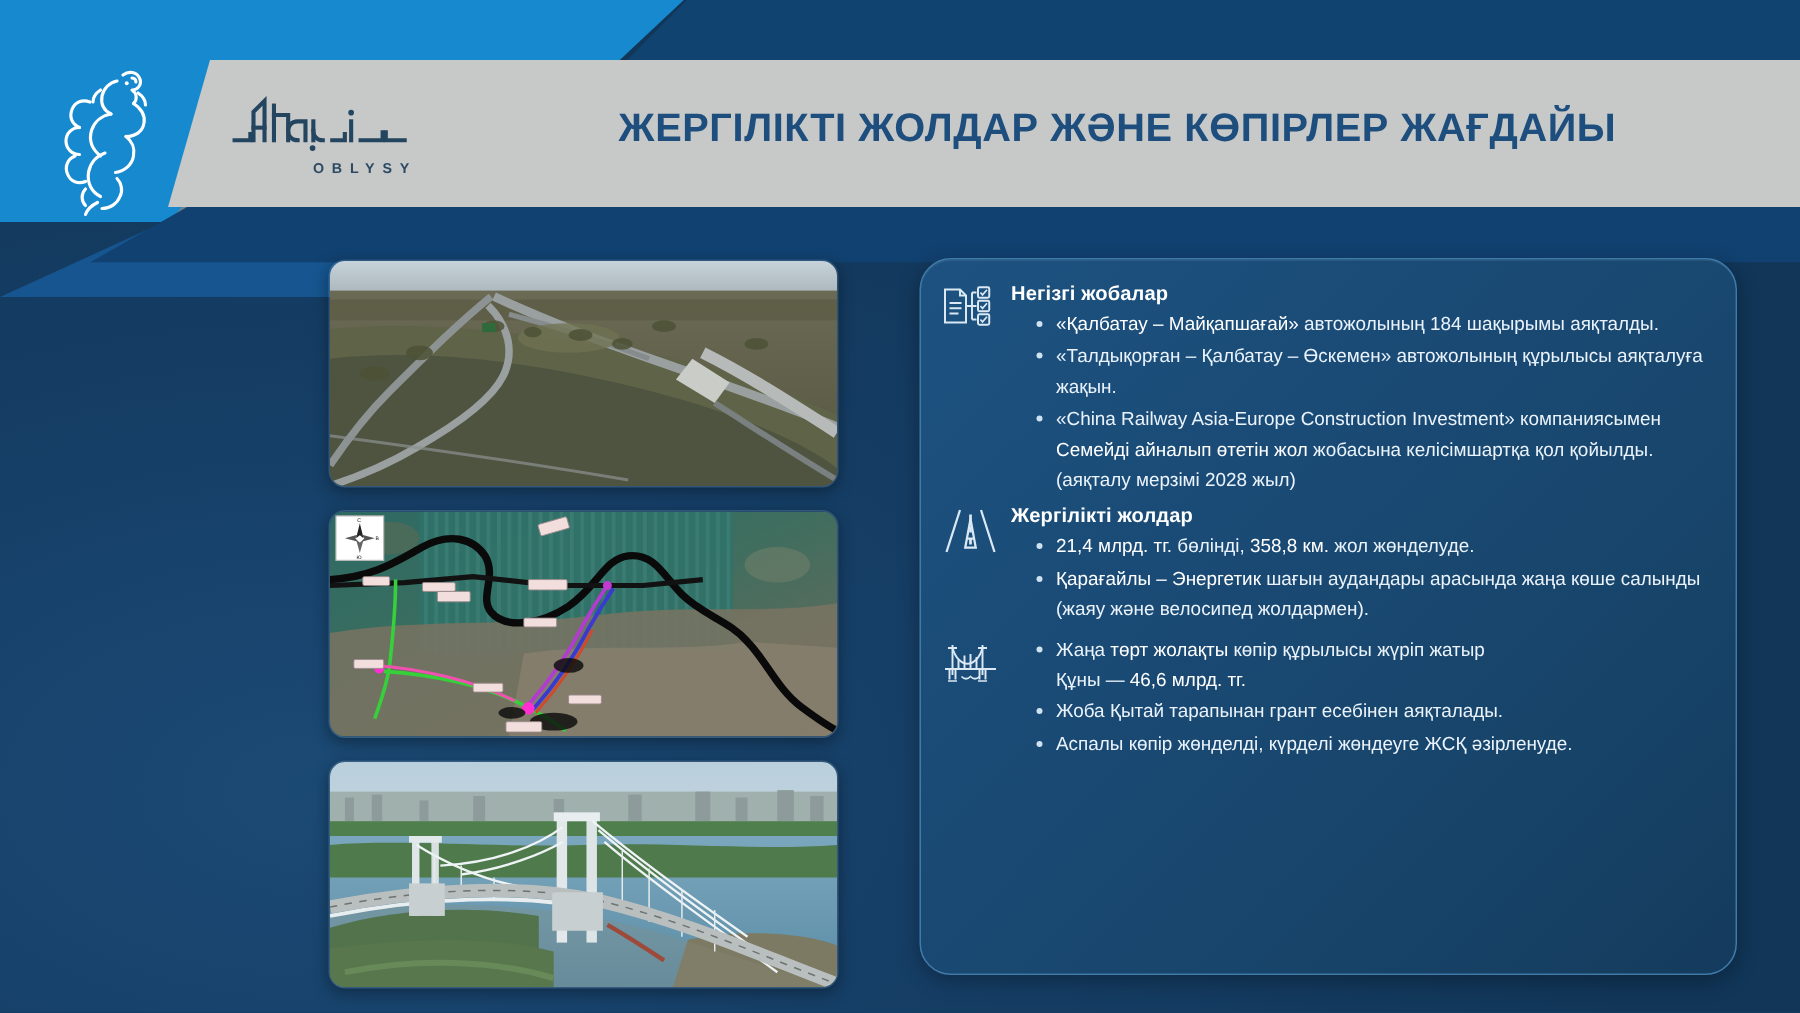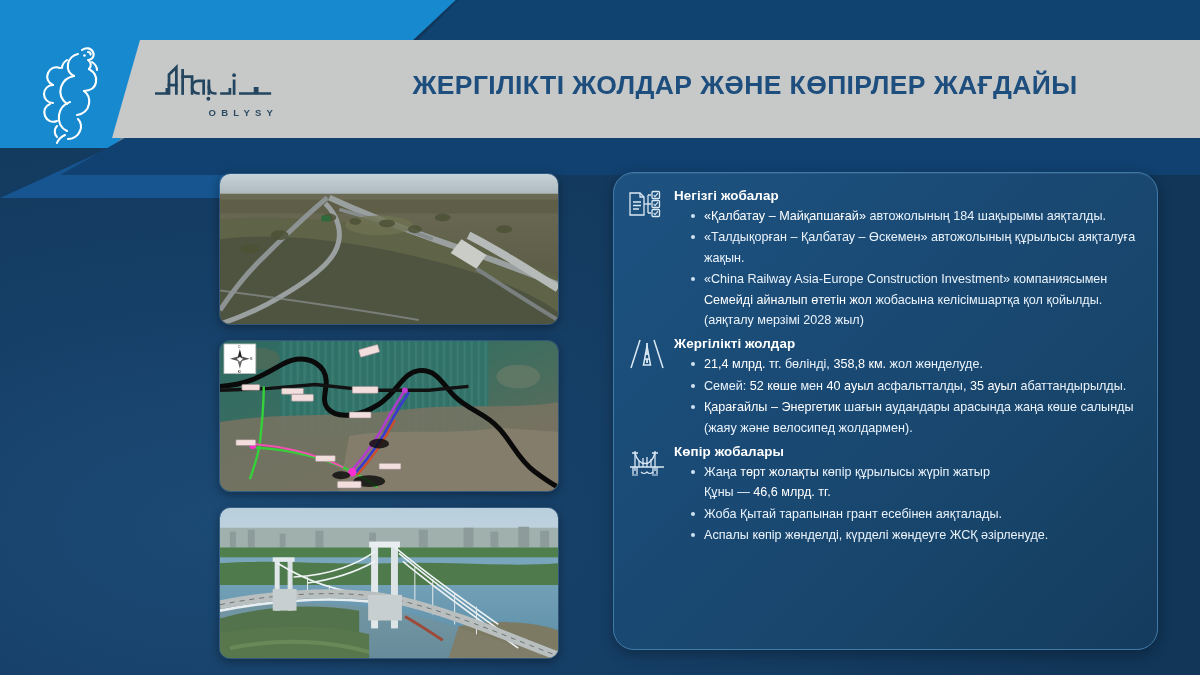--- a/index.html
+++ b/index.html
@@ -414,41 +414,39 @@
         <path d="M26 3 L35 31"></path>
         <path d="M19 6 v4M19 14 v4M19 22 v4" stroke-width="1.8"></path>
         <path d="M15.5 28 L19 9 L22.5 28 Z"></path>
         <path d="M16.6 22 h4.8"></path>
       </svg>
     </div>
     <div class="sec-body">
       <div class="sec-head">Жергілікті жолдар</div>
       <ul class="bullets">
           <li><b>21,4 млрд. тг.</b><span> бөлінді, </span><b>358,8 км.</b><span> жол жөнделуде.</span></li>
-          <li><span>Семей: </span><b>52 көше</b><span> мен </span><b>40 ауыл</b><span> асфальтталды, </span><b>35 ауыл</b><span> абаттандырылды.</span></li>
           <li><b>Қарағайлы – Энергетик</b><span> шағын аудандары арасында жаңа көше салынды (жаяу және велосипед жолдармен).</span></li>
         </ul>
     </div>
   </div>
 
   <div class="section">
     <div class="sec-icon">
       <svg viewBox="0 0 38 36" xmlns="http://www.w3.org/2000/svg" fill="none" stroke="#dbe9f5" stroke-width="1.3">
         <path d="M7 6 v20M27 6 v20"></path>
         <path d="M4 8 h6M24 8 h6"></path>
         <path d="M7 8 C11 22 23 22 27 8"></path>
         <path d="M2 22 h34"></path>
         <path d="M11 22 v-6M15 22 v-9M19 22 v-10M23 22 v-8"></path>
         <path d="M5 22 v7M9 22 v7M25 22 v7M29 22 v7"></path>
         <path d="M13 27 q3 3 6 0 q3 3 6 0" stroke-width="1.1"></path>
         <path d="M4 30 h6M24 30 h6" stroke-width="1.1"></path>
       </svg>
     </div>
     <div class="sec-body">
-      <div class="sec-head">Көпір жобалары</div>
       <ul class="bullets">
           <li><span>Жаңа </span><b>төрт жолақты</b><span> көпір құрылысы жүріп жатыр</span><br><span>Құны — </span><b>46,6 млрд. тг.</b></li>
           <li class="sub"><span>Жоба Қытай тарапынан грант есебінен аяқталады.</span></li>
           <li><span>Аспалы көпір жөнделді, күрделі жөндеуге ЖСҚ әзірленуде.</span></li>
         </ul>
     </div>
   </div>
 
 </div>
 

